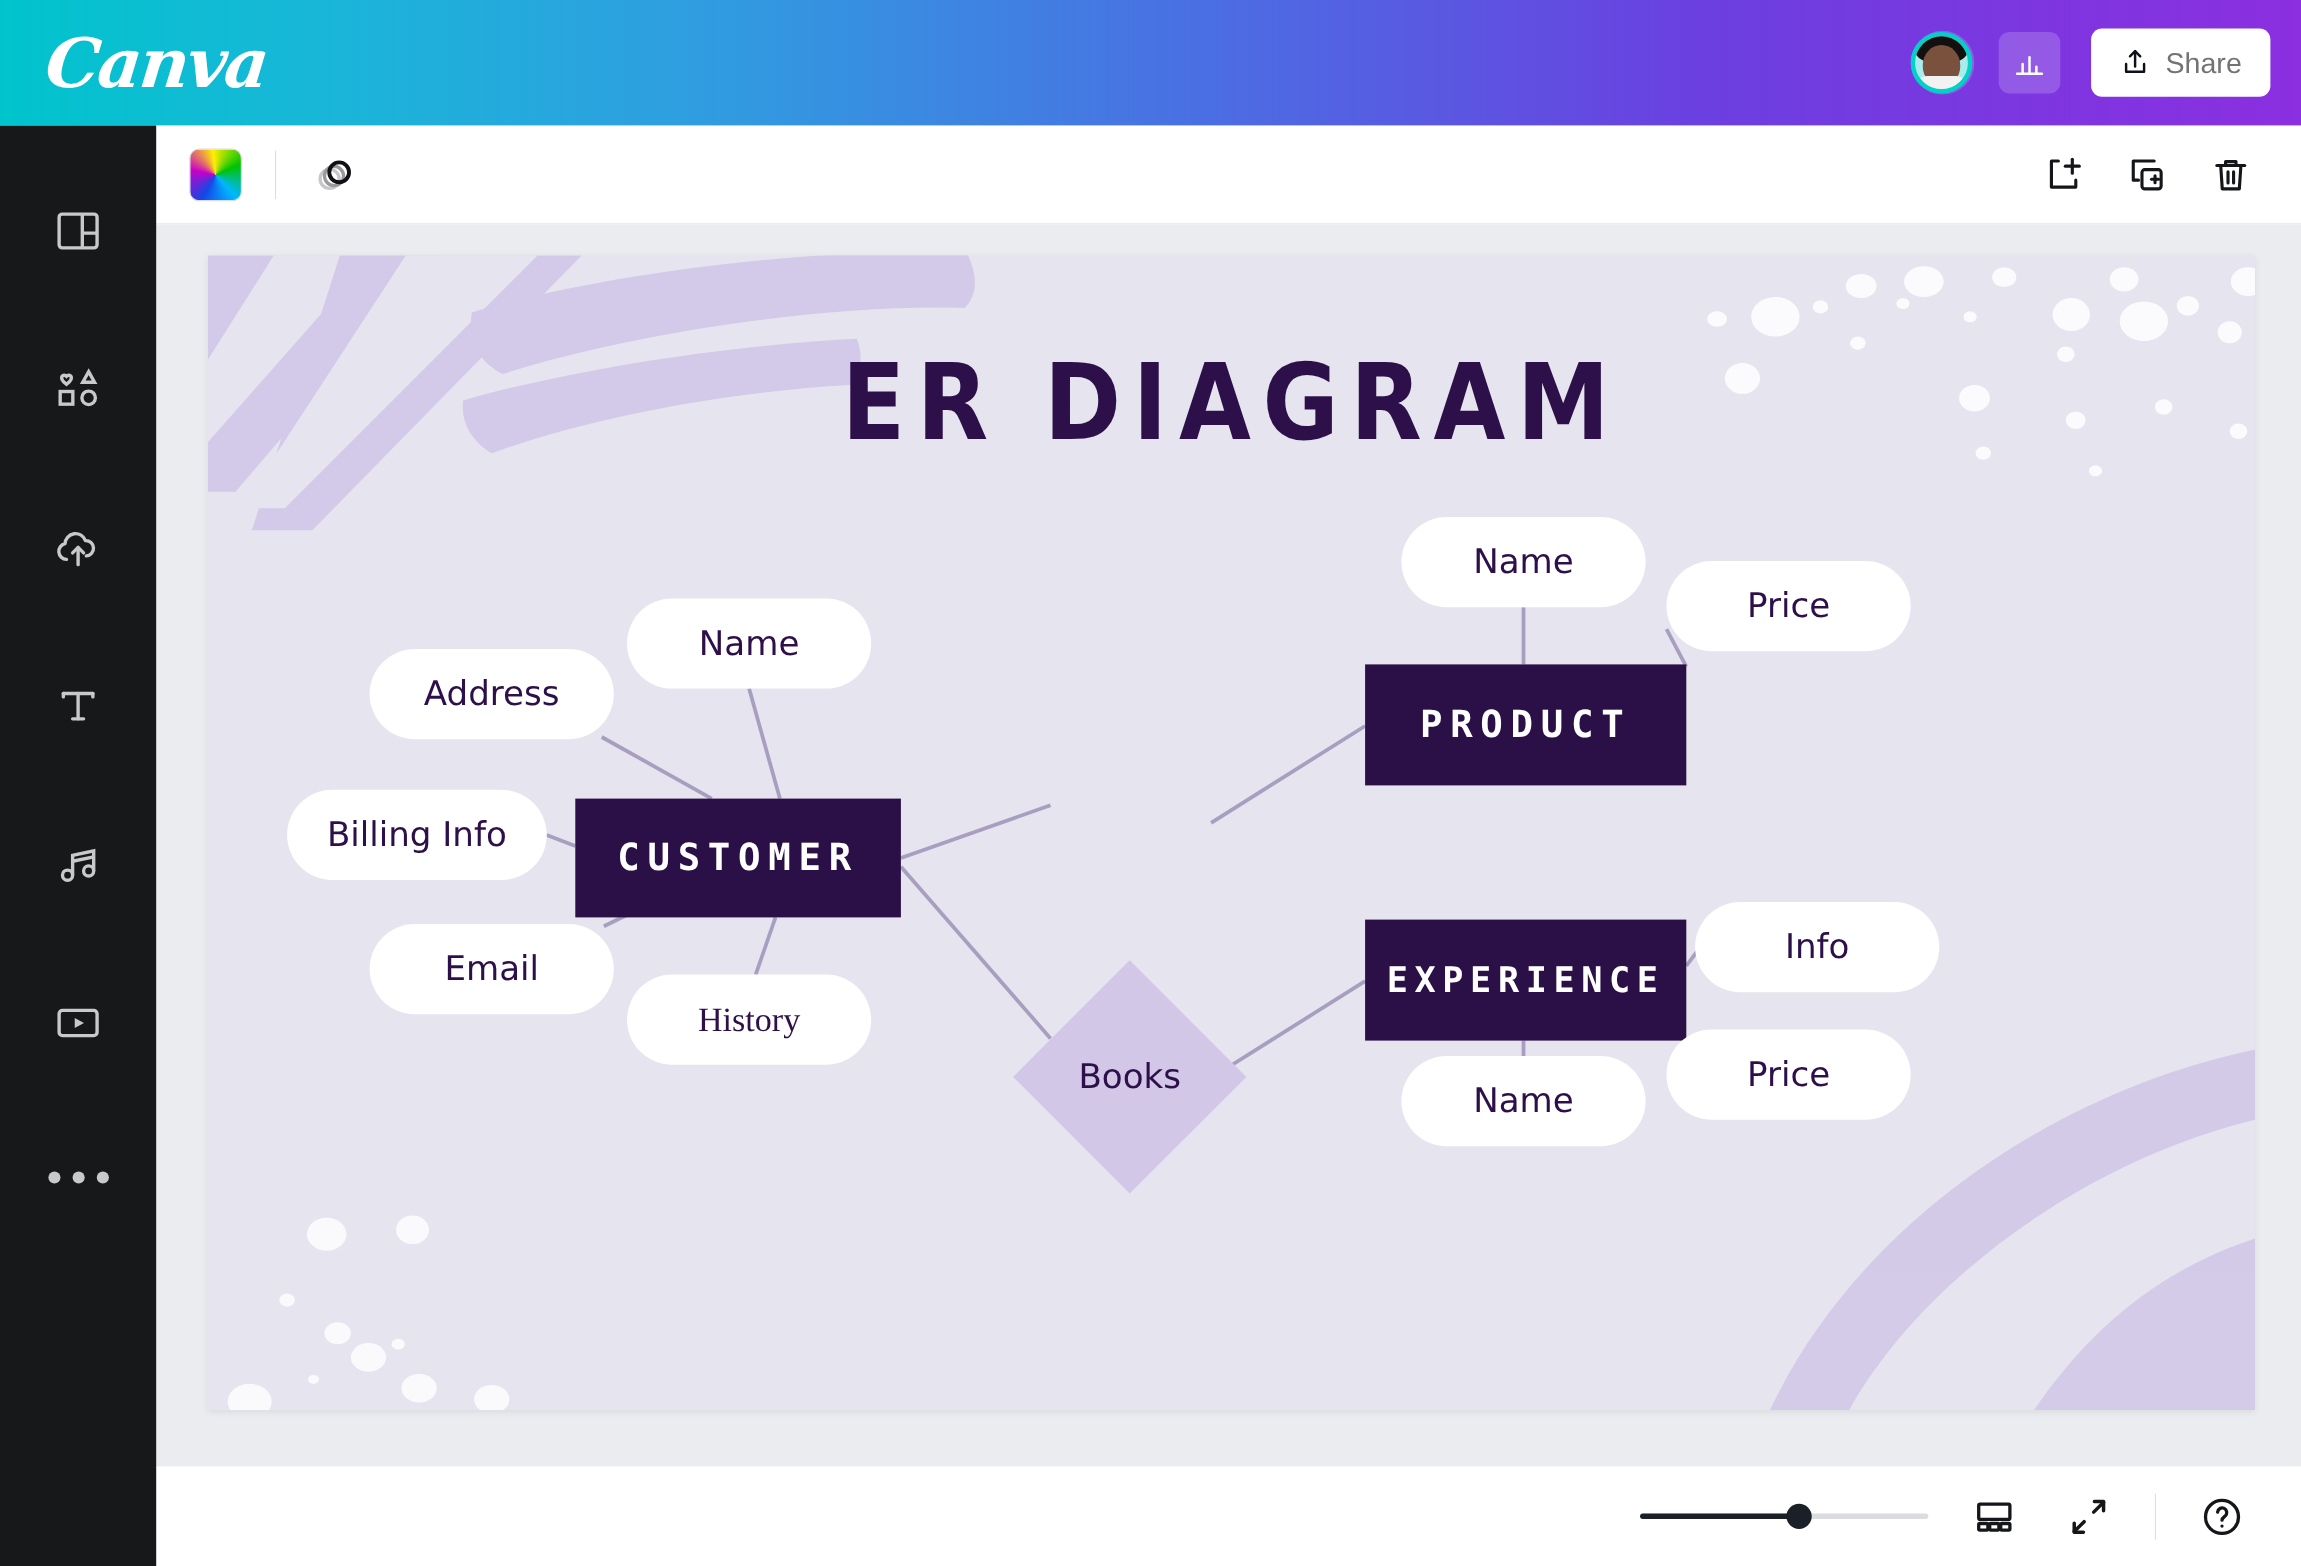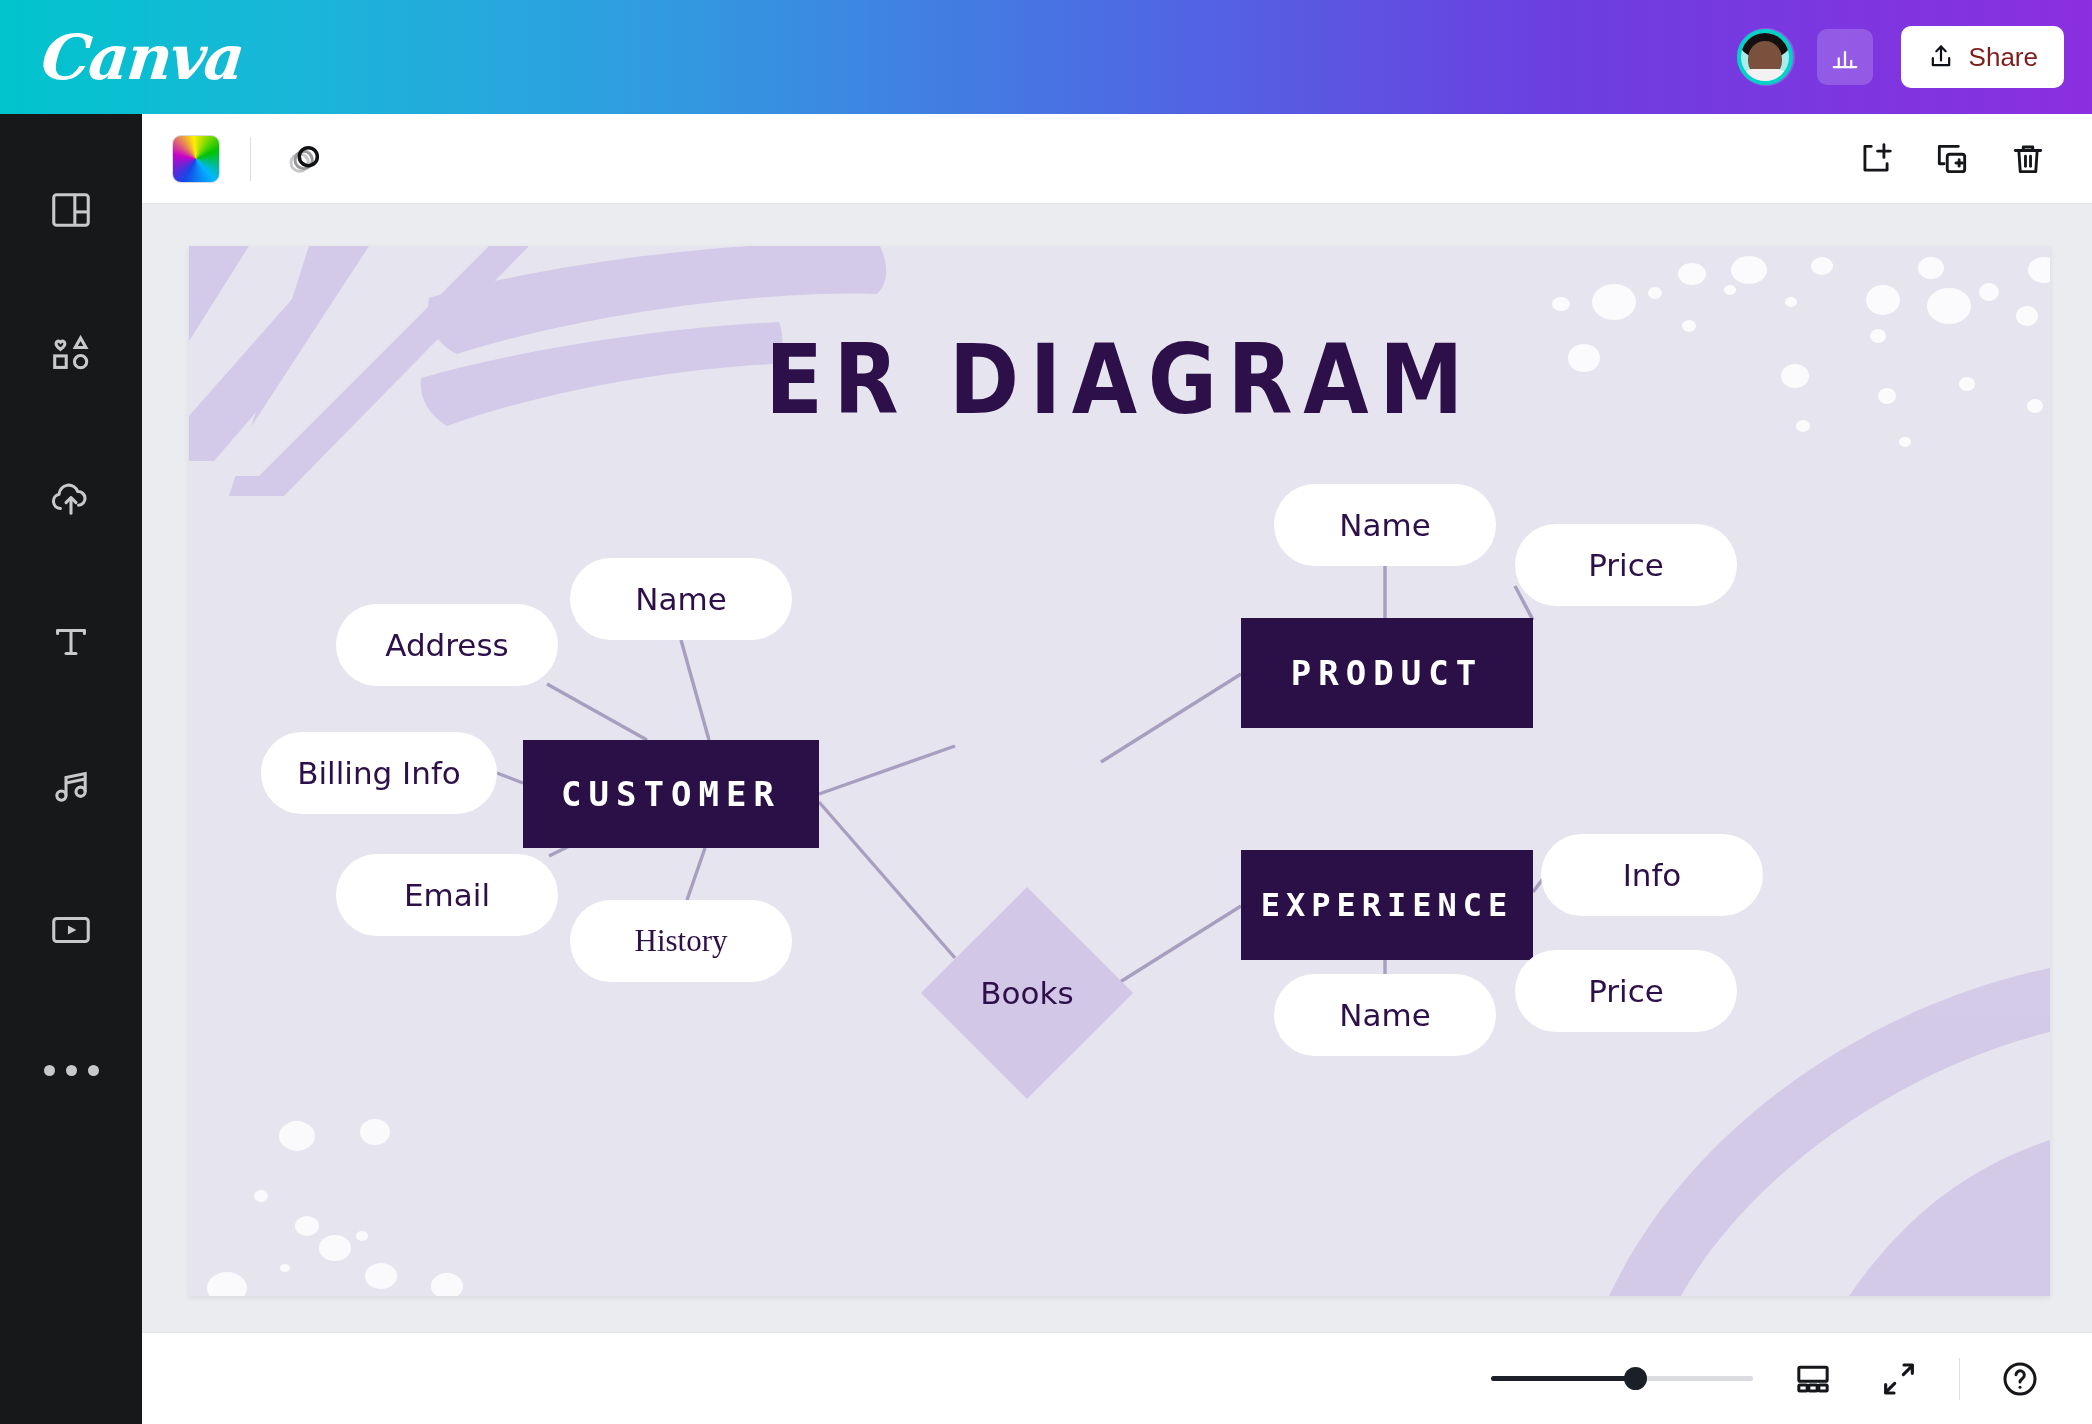--- a/index.html
+++ b/index.html
@@ -64,21 +64,21 @@
     display: flex; align-items: center; justify-content: center;
     margin-left: 24px;
   }
   .hdr-icon-btn svg { width: 30px; height: 30px; }
   .share-btn {
     margin-left: 28px; height: 62px; border-radius: 10px;
     background: #ffffff; display: flex; align-items: center;
     gap: 14px; padding: 0 26px;
   }
   .share-btn svg { width: 28px; height: 28px; }
-  .share-btn span { font-size: 26px; color: #7f1d1d; font-weight: 400; }
+  .share-btn span { font-size: 26px; color: #737373; font-weight: 400; }
 
   
   .sidebar {
     position: absolute; left: 0; top: 114px; width: 142px; height: 1310px;
     background: #17181a; z-index: 30;
     display: flex; flex-direction: column; align-items: center;
     padding-top: 42px; gap: 0;
   }
   .side-item {
     width: 142px; height: 108px;
@@ -116,21 +116,21 @@
 
   
   .editor {
     position: absolute; left: 142px; top: 204px;
     width: 1950px; height: 1128px; background: #ebecef;
     overflow: hidden; z-index: 10;
   }
 
   
   .canvas {
-    position: absolute; left: 47px; top: 42px;
+    position: absolute; left: 47px; top: 28px;
     width: 1861px; height: 1050px;
     background: #e6e4ee; overflow: hidden;
     box-shadow: 0 2px 6px rgba(0,0,0,0.08);
   }
   .deco { position: absolute; pointer-events: none; }
 
   .title {
     position: absolute; left: 0; top: 78px; width: 100%;
     text-align: center;
     font-family: "DejaVu Sans", sans-serif;

